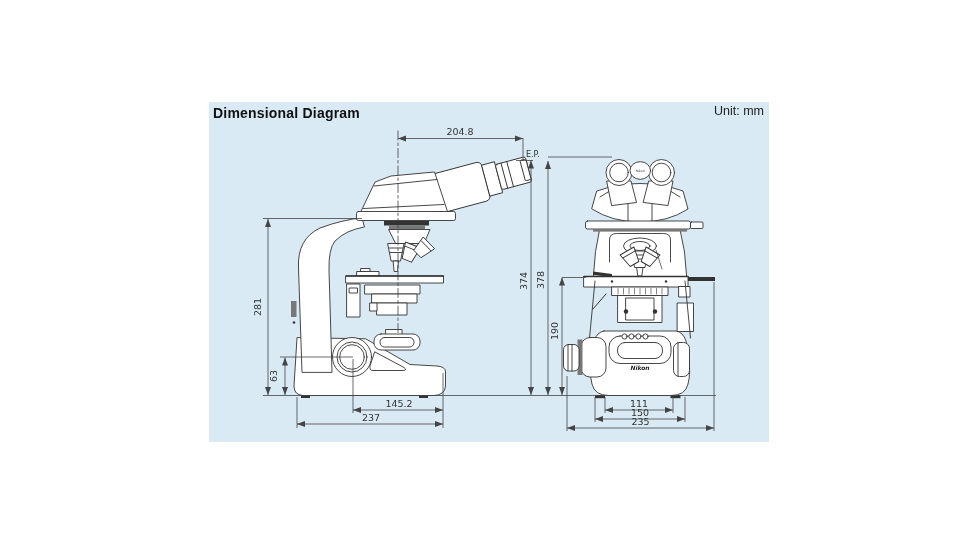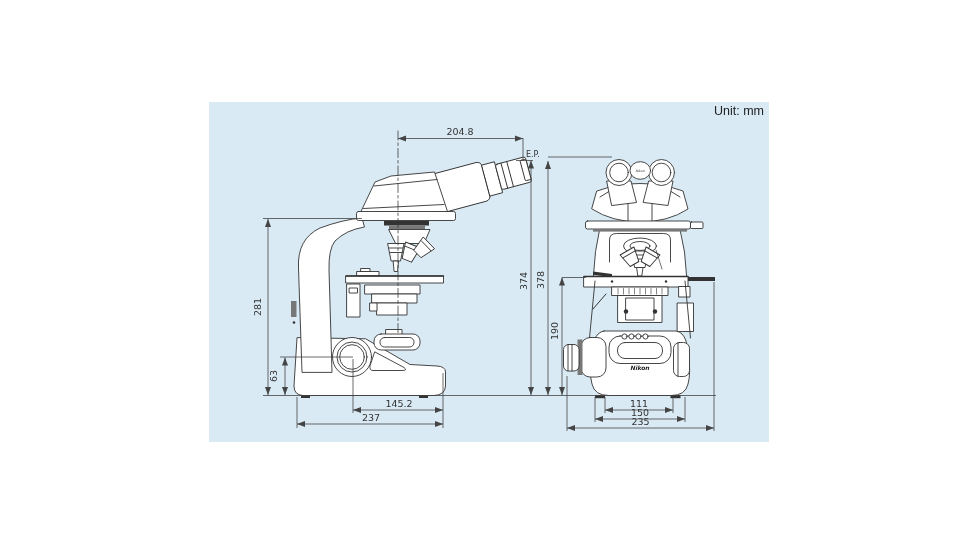--- a/index.html
+++ b/index.html
@@ -30,20 +30,21 @@
   .dim{stroke:#444;stroke-width:0.8;fill:none;}
   .t{font-family:"DejaVu Sans",sans-serif;font-size:9.5px;fill:#333;}
   .ts{font-family:"DejaVu Sans",sans-serif;font-size:8px;fill:#333;}
   .logo{font-family:"DejaVu Sans",sans-serif;font-size:6px;font-weight:bold;font-style:italic;fill:#222;}
   .logosm{font-family:"DejaVu Sans",sans-serif;font-size:3.2px;font-style:italic;fill:#333;}
 </style>
 </head>
 <body>
 
 <div class="panel">
+  <span class="title">Dimensional Diagram</span>
   <span class="unit">Unit: mm</span>
 </div>
 
 <svg width="978" height="550" viewBox="0 0 978 550">
   <defs>
     <marker id="ah" markerWidth="8" markerHeight="8" refX="8" refY="4" orient="auto-start-reverse" markerUnits="userSpaceOnUse">
       <path d="M0,1 L8,4 L0,7 Z" fill="#444"></path>
     </marker>
   </defs>
 

